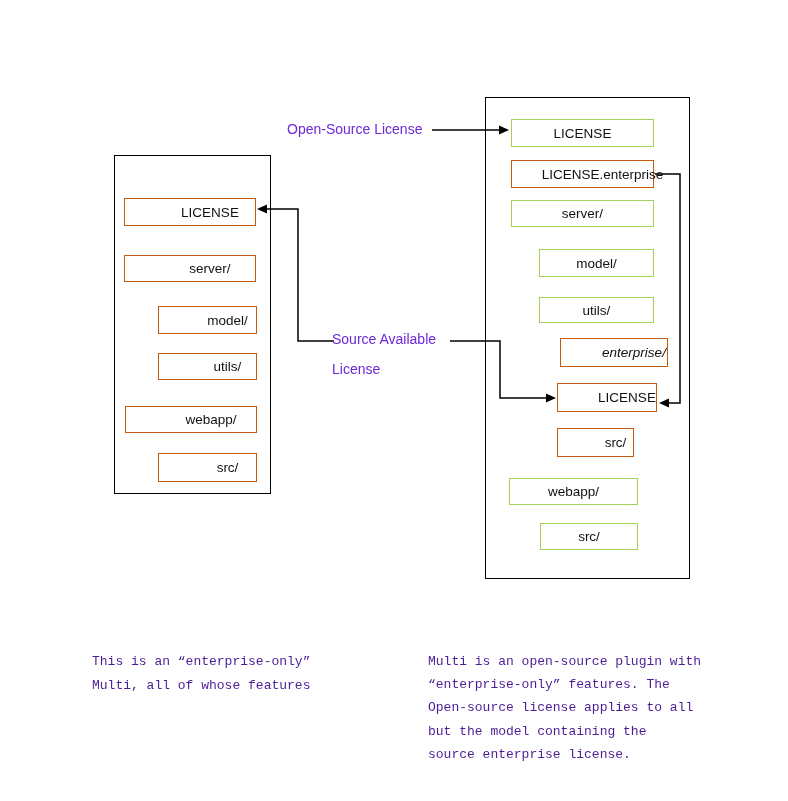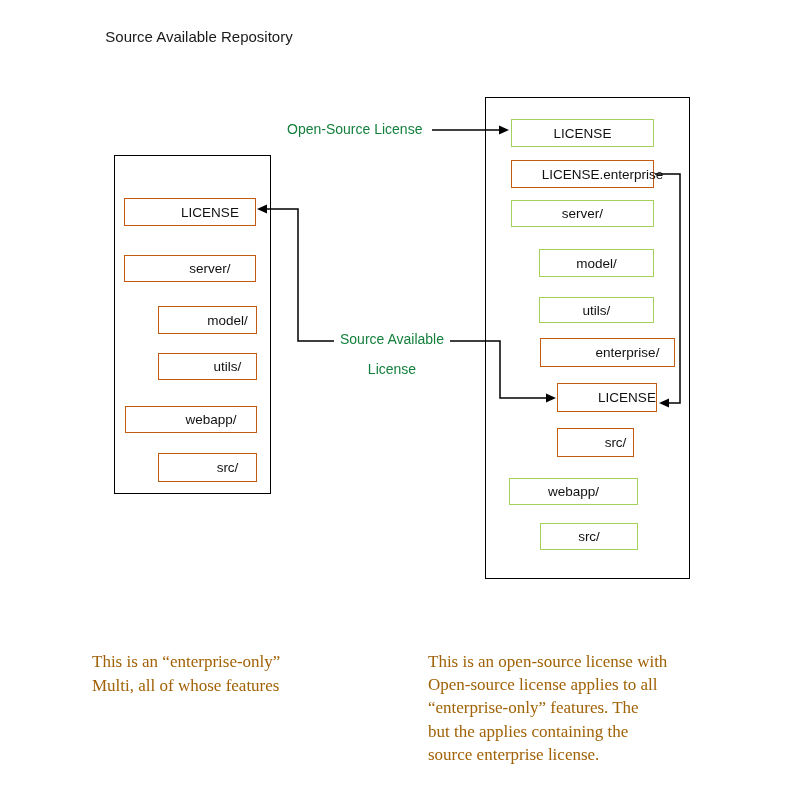--- a/index.html
+++ b/index.html
@@ -14,35 +14,34 @@
   .container-box{
     position:absolute;border:1.5px solid #000;background:transparent;
   }
   .folder-box{
     position:absolute;display:flex;align-items:center;justify-content:center;
     background:#fff;font-size:13.5px;color:#111;box-sizing:border-box;white-space:nowrap;
   }
   .folder-box.enterprise{border:1.5px solid var(--orange,#C55A11);padding-left:40px;}
   .folder-box.open{border:1.5px solid var(--green,#A3D15C);}
   .connector-label{
-    position:absolute;font-size:14px;color:#15803d;white-space:nowrap;
+    position:absolute;font-size:14px;color:#6d28d9;white-space:nowrap;
   }
   #svg-overlay{position:absolute;left:0;top:0;pointer-events:none;}
   .caption{
-    position:absolute;font-family:Liberation Serif, serif;
-    font-size:17px;color:#a16207;line-height:23.5px;white-space:pre;
+    position:absolute;font-family:Liberation Mono, monospace;
+    font-size:13px;color:#4c1d95;line-height:23.5px;white-space:pre;
   }
-  .sa-label-line{width:120px;text-align:center;}
+  .sa-label-line{width:120px;}
 </style>
 </head>
 <body>
 
 <div id="canvas" style="--orange: #C55A11; --green: #A3D15C;">
 
-  <div class="repo-title" style="left:99px;top:28px;">Source Available Repository</div>
 
   <div class="container-box" style="left:114px;top:155px;width:155px;height:337px;"></div>
   <div class="container-box" style="left:485px;top:97px;width:203px;height:480px;"></div>
 
   <svg id="svg-overlay" width="788" height="801">
     <g stroke="#000" stroke-width="1.5" fill="none">
       <path d="M432 130 H500"></path>
       <path d="M267 209 H298 V341 H334"></path>
       <path d="M450 341 H500 V398 H547"></path>
       <path d="M655 174 H680 V403 H668"></path>
@@ -56,31 +55,31 @@
   </svg>
 
   <div class="connector-label" style="left:287px;top:121px;width:132px;text-align:right;">Open-Source License</div>
 
   <div>
     <div class="connector-label sa-label-line" style="left:332px;top:331px;">Source Available</div>
     <div class="connector-label sa-label-line" style="left:332px;top:361px;">License</div>
   </div>
 
   <div class="caption" style="left:92px;top:650px;" id="left-caption"><div>This is an “enterprise-only”</div><div>Multi, all of whose features</div></div>
-  <div class="caption" style="left:428px;top:650px;line-height:23.2px;" id="right-caption"><div>This is an open-source license with</div><div>Open-source license applies to all</div><div>“enterprise-only” features. The</div><div>but the applies containing the</div><div>source enterprise license.</div></div>
+  <div class="caption" style="left:428px;top:650px;line-height:23.2px;" id="right-caption"><div>Multi is an open-source plugin with</div><div>“enterprise-only” features. The</div><div>Open-source license applies to all</div><div>but the model containing the</div><div>source enterprise license.</div></div>
 
 <div class="folder-box enterprise" style="left: 124px; top: 198px; width: 132px; height: 28px;">LICENSE</div>
     <div class="folder-box enterprise" style="left: 124px; top: 255px; width: 132px; height: 27px;">server/</div>
     <div class="folder-box enterprise" style="left: 158px; top: 306px; width: 99px; height: 28px;">model/</div>
     <div class="folder-box enterprise" style="left: 158px; top: 353px; width: 99px; height: 27px;">utils/</div>
     <div class="folder-box enterprise" style="left: 125px; top: 406px; width: 132px; height: 27px;">webapp/</div>
     <div class="folder-box enterprise" style="left: 158px; top: 453px; width: 99px; height: 29px;">src/</div>
     <div class="folder-box open" style="left: 511px; top: 119px; width: 143px; height: 28px;">LICENSE</div>
     <div class="folder-box enterprise" style="left: 511px; top: 160px; width: 143px; height: 28px;">LICENSE.enterprise</div>
     <div class="folder-box open" style="left: 511px; top: 200px; width: 143px; height: 27px;">server/</div>
     <div class="folder-box open" style="left: 539px; top: 249px; width: 115px; height: 28px;">model/</div>
     <div class="folder-box open" style="left: 539px; top: 297px; width: 115px; height: 26px;">utils/</div>
-    <div class="folder-box enterprise" style="left: 540px; top: 338px; width: 135px; height: 29px;">enterprise/</div>
+    <div class="folder-box enterprise" style="left: 560px; top: 338px; width: 108px; height: 29px; font-style: italic;">enterprise/</div>
     <div class="folder-box enterprise" style="left: 557px; top: 383px; width: 100px; height: 29px;">LICENSE</div>
     <div class="folder-box enterprise" style="left: 557px; top: 428px; width: 77px; height: 29px;">src/</div>
     <div class="folder-box open" style="left: 509px; top: 478px; width: 129px; height: 27px;">webapp/</div>
     <div class="folder-box open" style="left: 540px; top: 523px; width: 98px; height: 27px;">src/</div>
   </div>
 
 </body></html>

